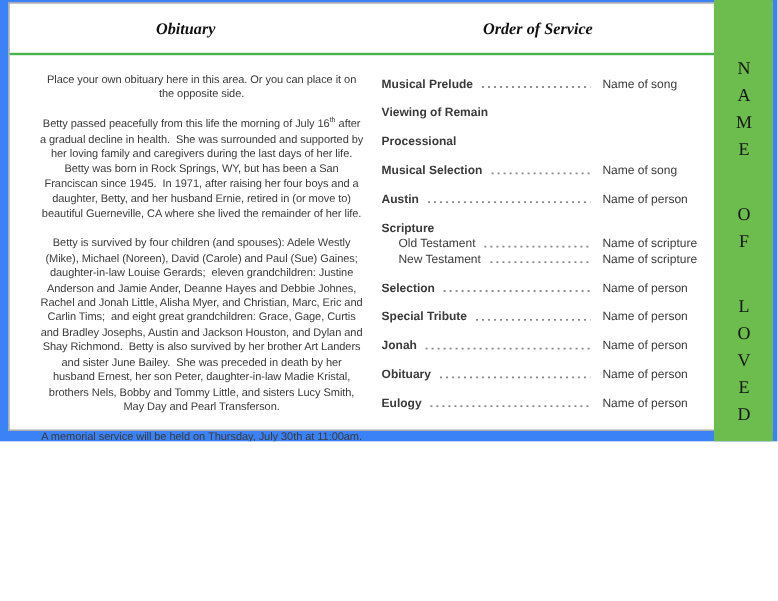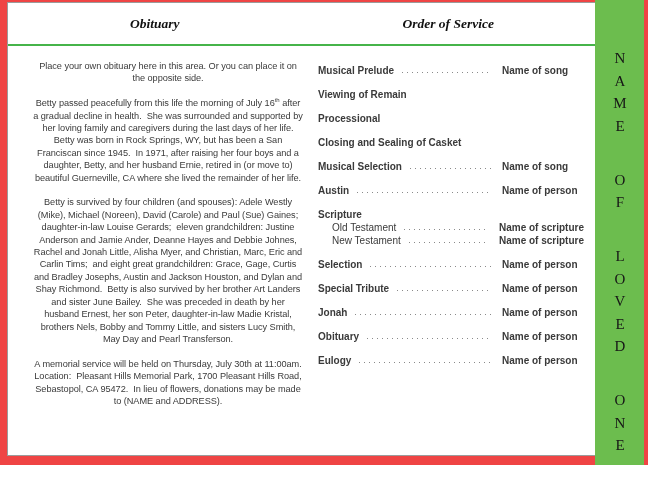--- a/index.html
+++ b/index.html
@@ -4,22 +4,22 @@
 <style>
   :root{
     --accent-green:#6cbd4e;
     --rule-green:#46b44a;
     --border-gray:#9b9b9b;
     --text:#3a3a3a;
   }
   html,body{margin:0;padding:0;background:#ffffff;}
   .canvas{
     position:relative;
-    width:648px;height:465px;
-    background:#ef4444;
+    width:648px;height:368px;
+    background:#3b82f6;
     font-family:"Liberation Sans",sans-serif;
     color:var(--text);
     overflow:hidden;
   }
   .page-border{
     position:absolute;left:7px;top:2px;right:4px;bottom:9px;
     border:1px solid var(--border-gray);
     background:#ffffff;
   }
   .header{
@@ -53,21 +53,21 @@
     margin-bottom:11px;
   }
   .oos-row .lbl{font-weight:bold;white-space:nowrap;}
   .oos-row .note{font-weight:normal;white-space:nowrap;margin-left:4px;}
   .oos-row .leader{
     flex:1 1 auto;align-self:flex-end;
     height:3px;margin:0 10px 3px 6px;
     background-image:radial-gradient(circle,#8a8a8a 0.8px,transparent 1px);
     background-size:5px 3px;background-repeat:repeat-x;background-position:0 50%;
   }
-  .oos-row .val{flex:0 0 82px;white-space:nowrap;font-weight:bold;}
+  .oos-row .val{flex:0 0 82px;white-space:nowrap;font-weight:normal;}
   .oos-group{margin-bottom:11px;}
   .oos-group .oos-row{margin-bottom:0;}
   .oos-sub{margin-left:14px;}
   .oos-sub .lbl{font-weight:normal;}
   .sidebar{
     position:absolute;left:595px;top:0;width:49px;height:493px;
     background:var(--accent-green);
     display:flex;justify-content:center;
     box-sizing:border-box;padding-top:50px;
   }
@@ -107,23 +107,20 @@
     </div>
 
     <div class="oos-row">
       <span class="lbl">Viewing of Remain</span>
     </div>
 
     <div class="oos-row">
       <span class="lbl">Processional</span>
     </div>
 
-    <div class="oos-row">
-      <span class="lbl">Closing and Sealing of Casket</span>
-    </div>
 
     <div class="oos-row">
       <span class="lbl">Musical Selection</span>
       <span class="leader"></span>
       <span class="val">Name of song</span>
     </div>
 
     <div class="oos-row">
       <span class="lbl">Austin</span>
       <span class="leader"></span>

